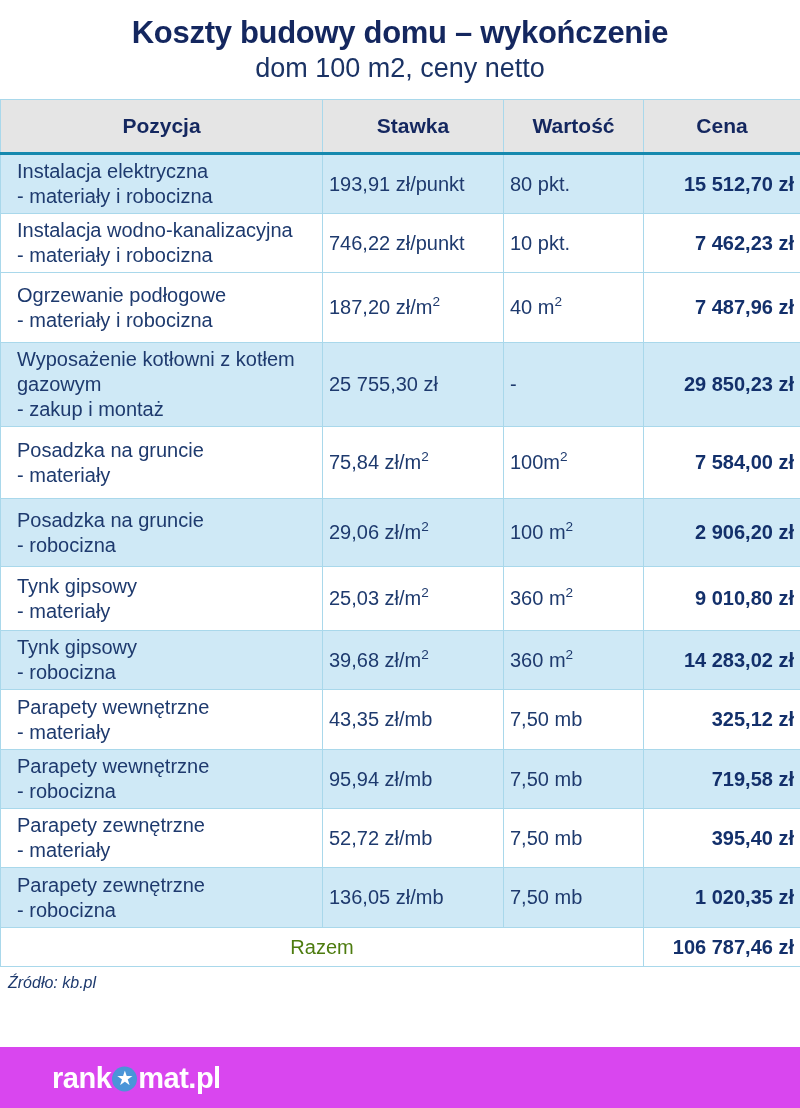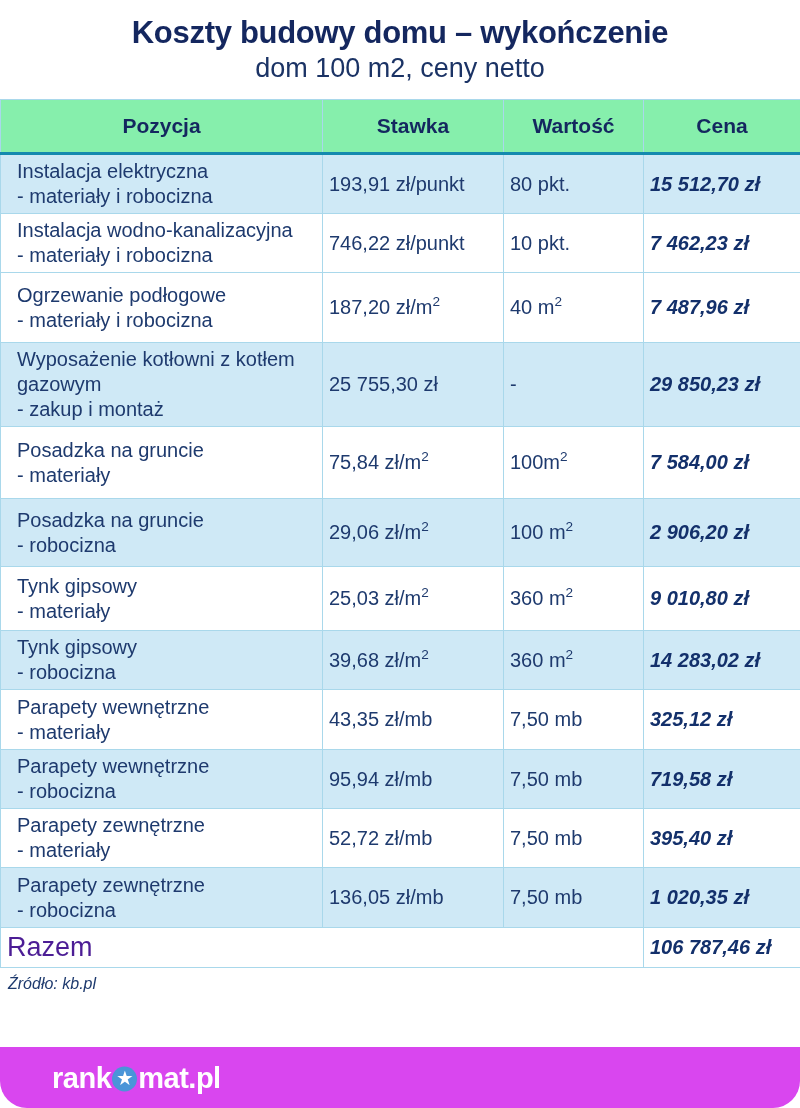--- a/index.html
+++ b/index.html
@@ -3,21 +3,20 @@
 <meta charset="utf-8">
 <style>
   html, body { margin: 0; padding: 0; background: #ffffff; }
   .page {
     position: relative;
     width: 800px;
     height: 1108px;
     background: #ffffff;
     font-family: "Liberation Sans", sans-serif;
     overflow: hidden;
-    border-radius: 27px;
   }
   
   .title {
     margin: 14px 0 0 0;
     text-align: center;
     font-size: 31px;
     line-height: 38px;
     font-weight: bold;
     letter-spacing: -0.3px;
     color: #14275f;
@@ -31,21 +30,21 @@
     color: #1b3365;
   }
   
   table.costs {
     width: 800px;
     border-collapse: collapse;
     table-layout: fixed;
   }
   .costs th {
     height: 48px;
-    background: #86efac;
+    background: #e5e5e5;
     color: #14275f;
     font-size: 21px;
     font-weight: bold;
     text-align: center;
     border: 1px solid #a9d8eb;
     border-bottom: 3px solid #1589ae;
     padding: 2px 4px;
   }
   .costs td {
     border: 1px solid #a9d8eb;
@@ -55,43 +54,43 @@
     background: #ffffff;
     vertical-align: middle;
   }
   .costs td.poz {
     text-align: left;
     padding-left: 16px;
     line-height: 25px;
   }
   .costs td.mid { text-align: left; }
   .costs td.cena {
-    text-align: left;
+    text-align: right;
     font-weight: bold;
     color: #13306b;
-    font-style: italic;
   }
   .costs tr.shaded td { background: #cfe9f6; }
   #rows tr:nth-child(1)  { height: 57px; }
   #rows tr:nth-child(2)  { height: 57px; }
   #rows tr:nth-child(3)  { height: 70px; }
   #rows tr:nth-child(4)  { height: 68px; }
   #rows tr:nth-child(5)  { height: 72px; }
   #rows tr:nth-child(6)  { height: 68px; }
   #rows tr:nth-child(7)  { height: 64px; }
   #rows tr:nth-child(8)  { height: 56px; }
   #rows tr:nth-child(9)  { height: 60px; }
   #rows tr:nth-child(10) { height: 56px; }
   #rows tr:nth-child(11) { height: 56px; }
   #rows tr:nth-child(12) { height: 60px; }
   #rows tr:nth-child(13) { height: 68px; }
   .costs tfoot td { height: 30px; }
   .costs td.razem-cell {
-    font-size: 27px;
-    color: #4c1d95;
+    text-align: center;
+    font-size: 20px;
+    color: #4d7c0f;
   }
   sup { font-size: 68%; line-height: 0; vertical-align: super; }
   
   .source {
     margin: 7px 0 0 8px;
     font-style: italic;
     font-size: 16px;
     color: #1e3a6e;
   }
   

